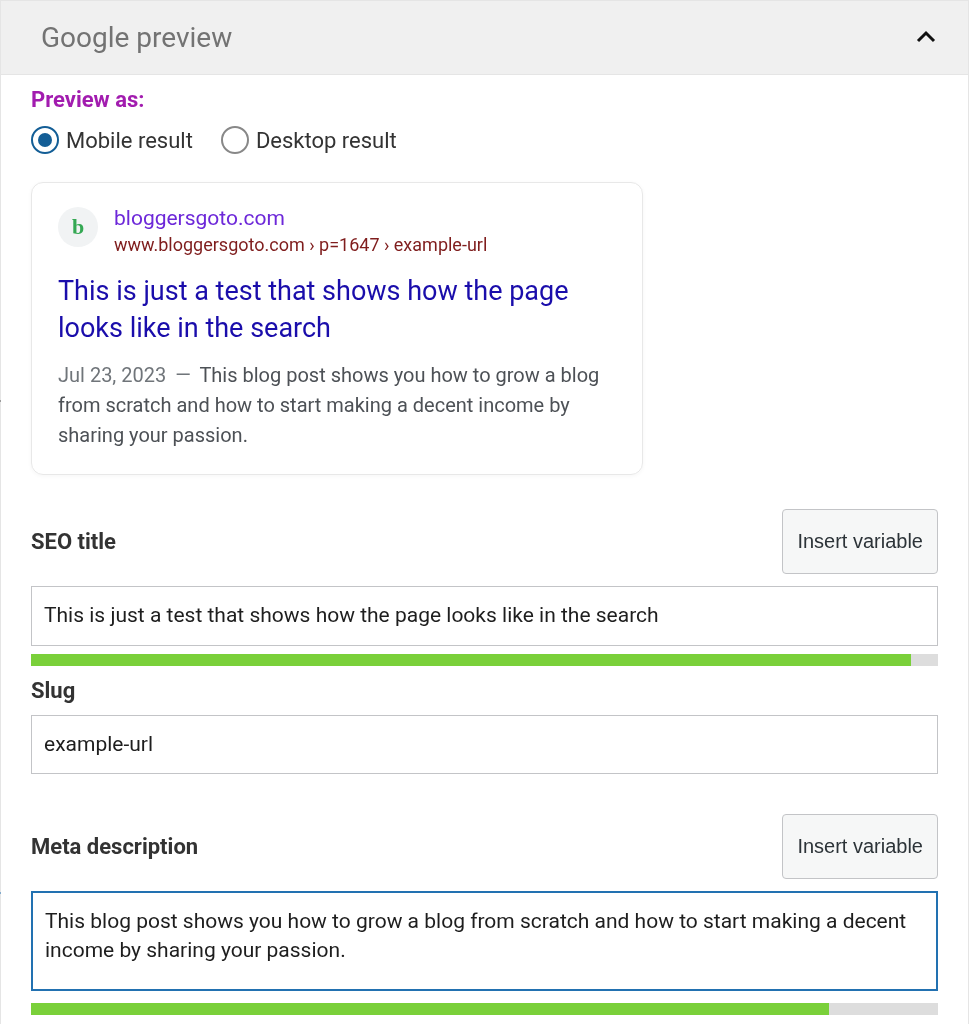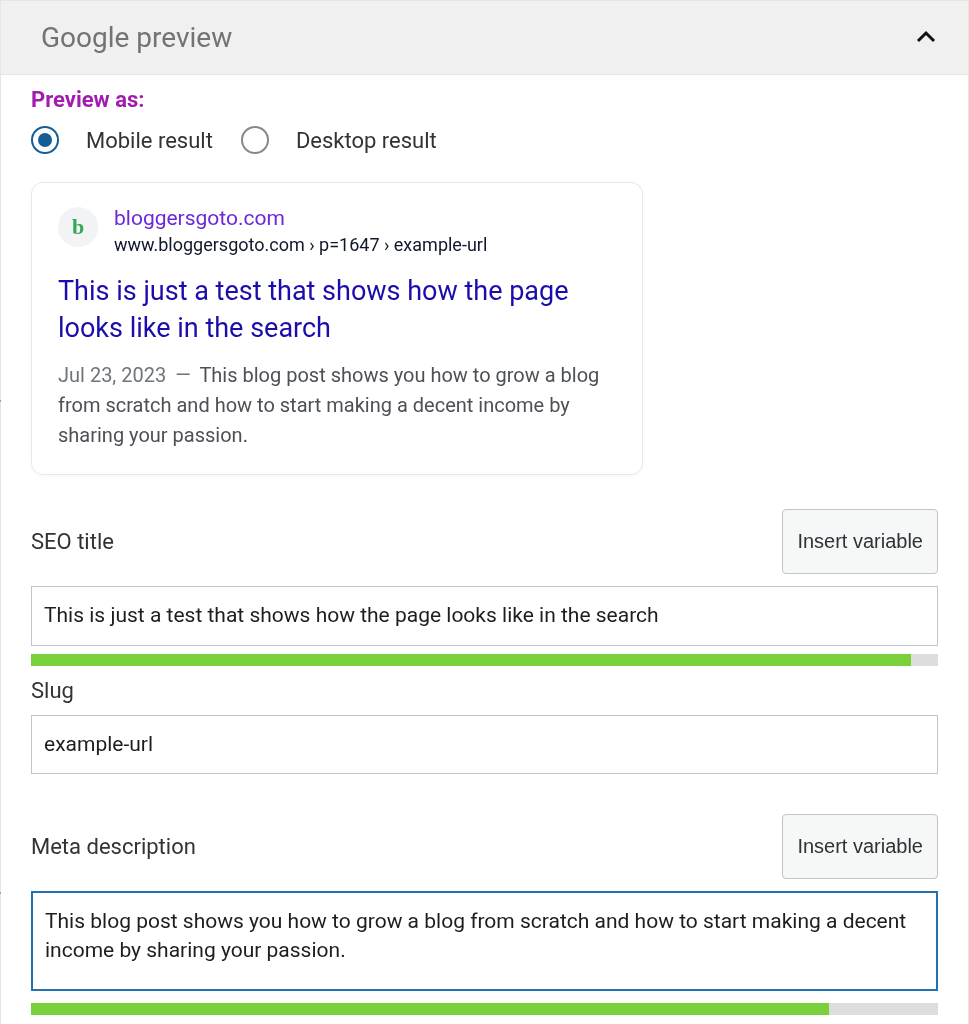--- a/index.html
+++ b/index.html
@@ -33,21 +33,21 @@
   .panel-body { padding:12px 30px 28px 30px; position:relative; }
 
   .label-strong {
     font-size:22px;
     font-weight:700;
     color:#a21caf;
     margin-bottom:14px;
   }
 
   .radio-row { display:flex; gap:28px; align-items:center; margin-bottom:28px; }
-  .radio-opt { display:flex; align-items:center; gap:27px; cursor:pointer; }
+  .radio-opt { display:flex; align-items:center; gap:7px; cursor:pointer; }
   .radio-outer {
     width:28px; height:28px; border:2px solid #888; border-radius:50%;
     display:flex; align-items:center; justify-content:center; background:#fff;
   }
   .radio-opt.selected .radio-outer { border-color:#135e96; }
   .radio-inner { width:14px; height:14px; border-radius:50%; background:transparent; }
   .radio-opt.selected .radio-inner { background:#135e96; }
   .radio-label { font-size:22px; color:#333; }
 
   .serp-card {
@@ -59,32 +59,32 @@
     margin-bottom:34px;
   }
   .serp-top { display:flex; gap:16px; align-items:flex-start; }
   .favicon {
     width:40px; height:40px; border-radius:50%;
     background:#f1f3f4; display:flex; align-items:center; justify-content:center;
     margin-top:2px;
   }
   .favicon span { color:#34a853; font-size:22px; font-weight:700; font-family: Georgia, serif; }
   .site-name { font-size:21px; color:#6d28d9; line-height:1.3; }
-  .breadcrumb { font-size:18px; color:#0f172a; margin-top:2px; }
+  .breadcrumb { font-size:18px; color:#7f1d1d; margin-top:2px; }
   .serp-title {
     color:#1a0dab; font-size:27px; line-height:1.35; margin-top:18px; margin-bottom:14px;
     cursor:pointer;
   }
   .serp-desc { font-size:20px; color:#4d5156; line-height:1.5; }
   .serp-date { color:#70757a; }
   .serp-dash { color:#70757a; margin:0 4px; }
 
   .field-block { margin-bottom:12px; }
   .field-head { display:flex; justify-content:space-between; align-items:center; margin-bottom:12px; }
-  .field-label { font-size:22px; color:#333; font-weight:400; }
+  .field-label { font-size:22px; color:#333; font-weight:700; }
   .insert-btn {
     background:#f6f7f7;
     border:1px solid #c3c4c7;
     color:#2c3338;
     font-size:20px;
     padding:20px 14px;
     border-radius:4px;
     cursor:pointer;
   }
   .text-input, .text-area {

